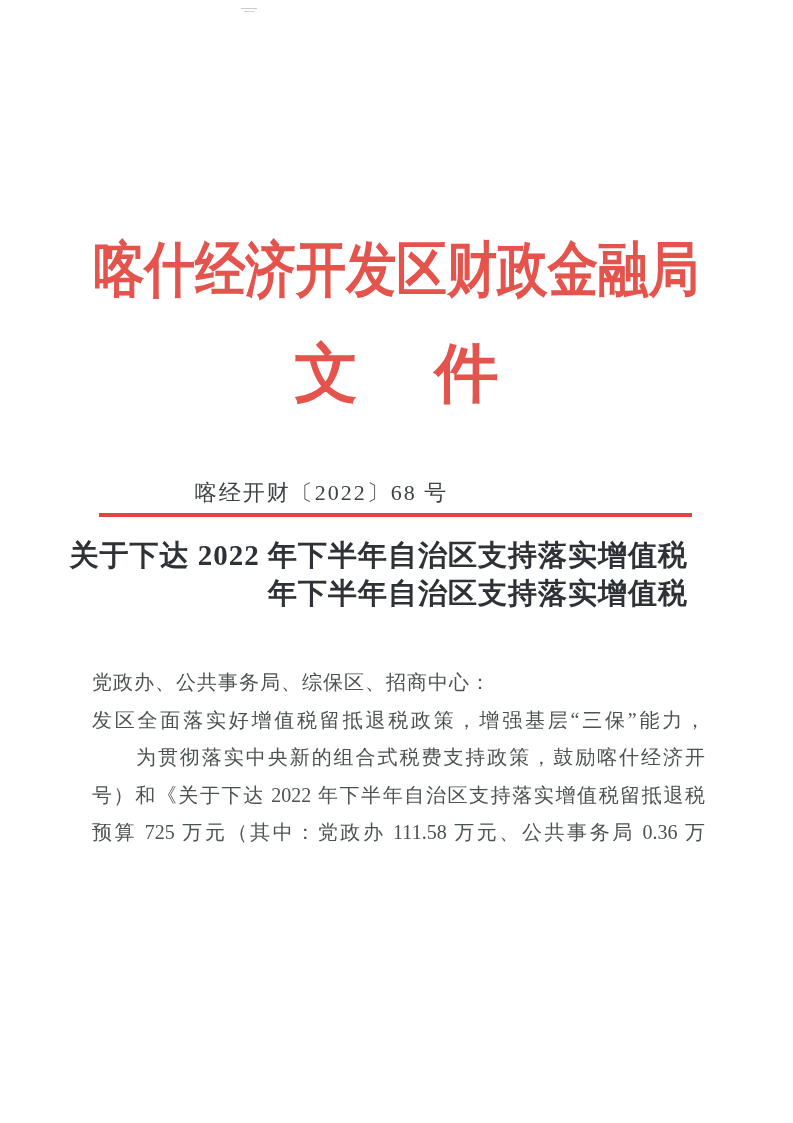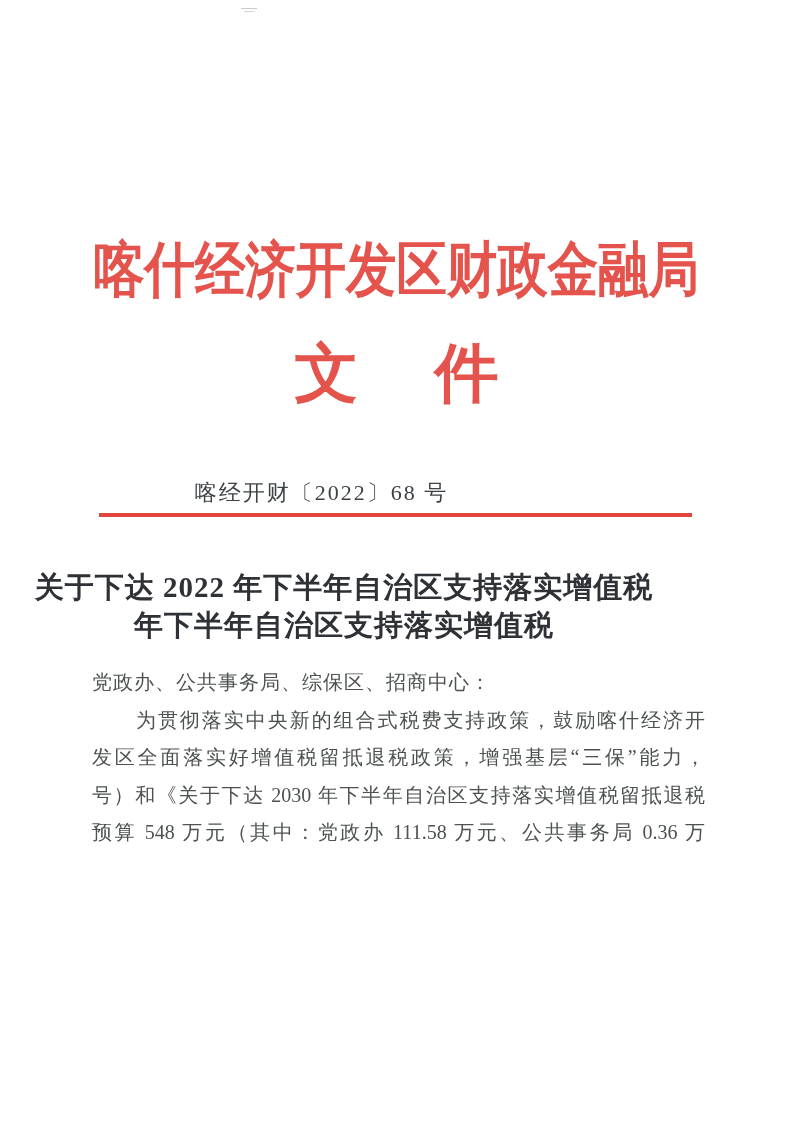--- a/index.html
+++ b/index.html
@@ -81,24 +81,24 @@
     top: 513px;
     left: 99px;
     width: 593px;
     height: 4px;
     background: #e2443f;
   }
 
   
   .doc-title {
     position: absolute;
-    top: 568px;
+    top: 536px;
     left: 0;
     width: 688px;
-    text-align: center;
+    text-align: right;
     font-size: 29px;
     line-height: 38px;
     font-weight: bold;
     color: #2e3236;
     letter-spacing: 1px;
   }
 
   
   .doc-body {
     position: absolute;
@@ -143,19 +143,19 @@
 
   <div class="red-rule"></div>
 
   <div class="doc-title">
     <div>关于下达 2022 年下半年自治区支持落实增值税</div>
     <div>年下半年自治区支持落实增值税</div>
   </div>
 
   <div class="doc-body">
     <div class="line salutation">党政办、公共事务局、综保区、招商中心：</div>
+    <div class="line">发区全面落实好增值税留抵退税政策，增强基层“三保”能力，</div>
     <div class="line">　　为贯彻落实中央新的组合式税费支持政策，鼓励喀什经济开</div>
-    <div class="line">发区全面落实好增值税留抵退税政策，增强基层“三保”能力，</div>
-    <div class="line">号）和《关于下达 2030 年下半年自治区支持落实增值税留抵退税</div>
-    <div class="line">预算 548 万元（其中：党政办 111.58 万元、公共事务局 0.36 万</div>
+    <div class="line">号）和《关于下达 2022 年下半年自治区支持落实增值税留抵退税</div>
+    <div class="line">预算 725 万元（其中：党政办 111.58 万元、公共事务局 0.36 万</div>
   </div>
 
 </div>
 
 </body></html>

